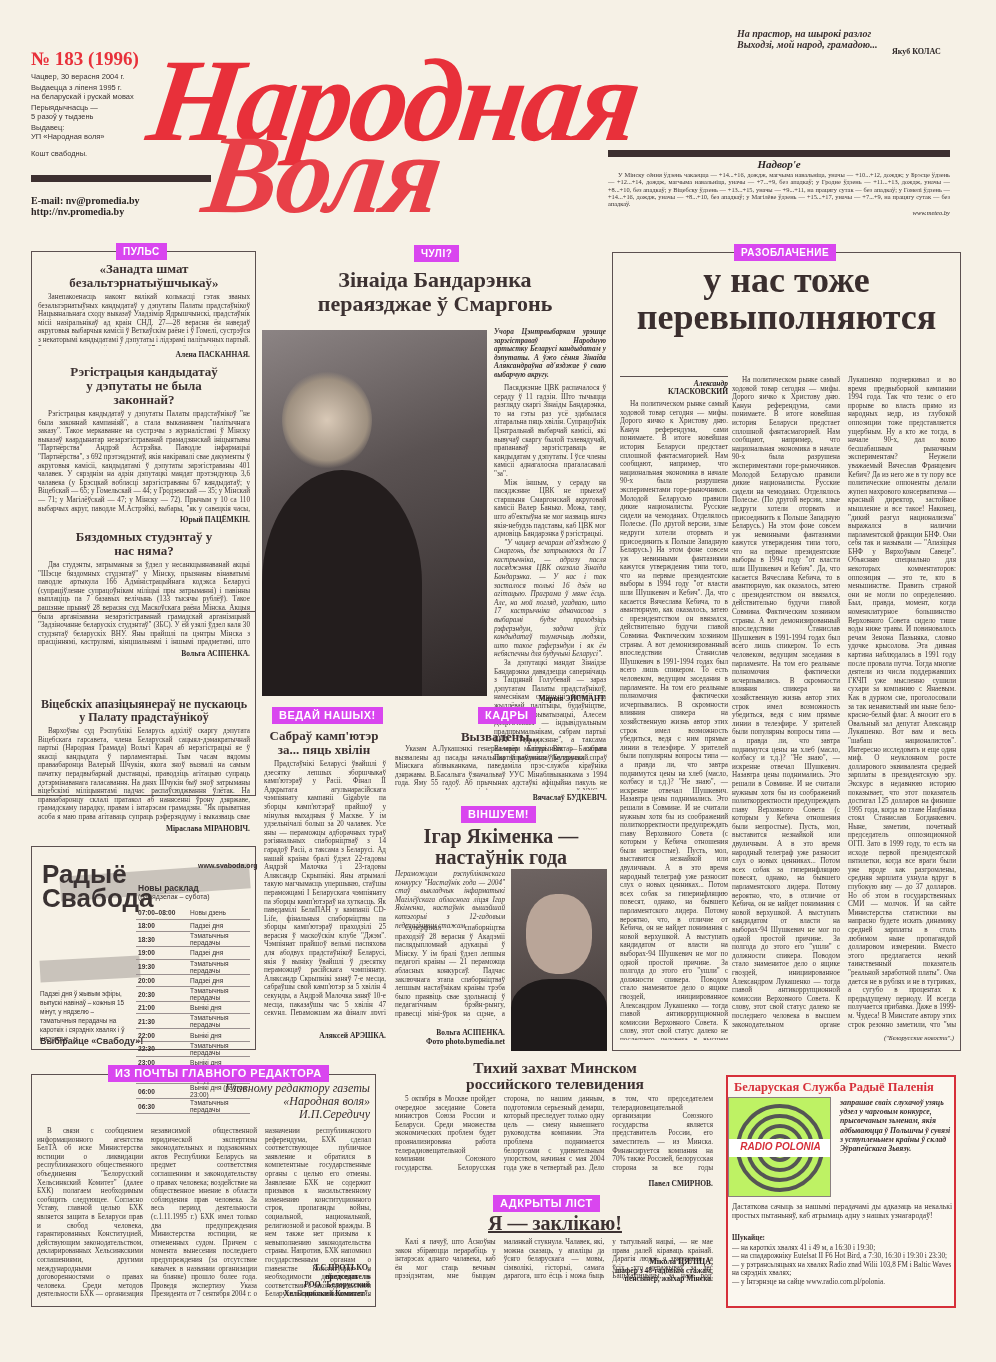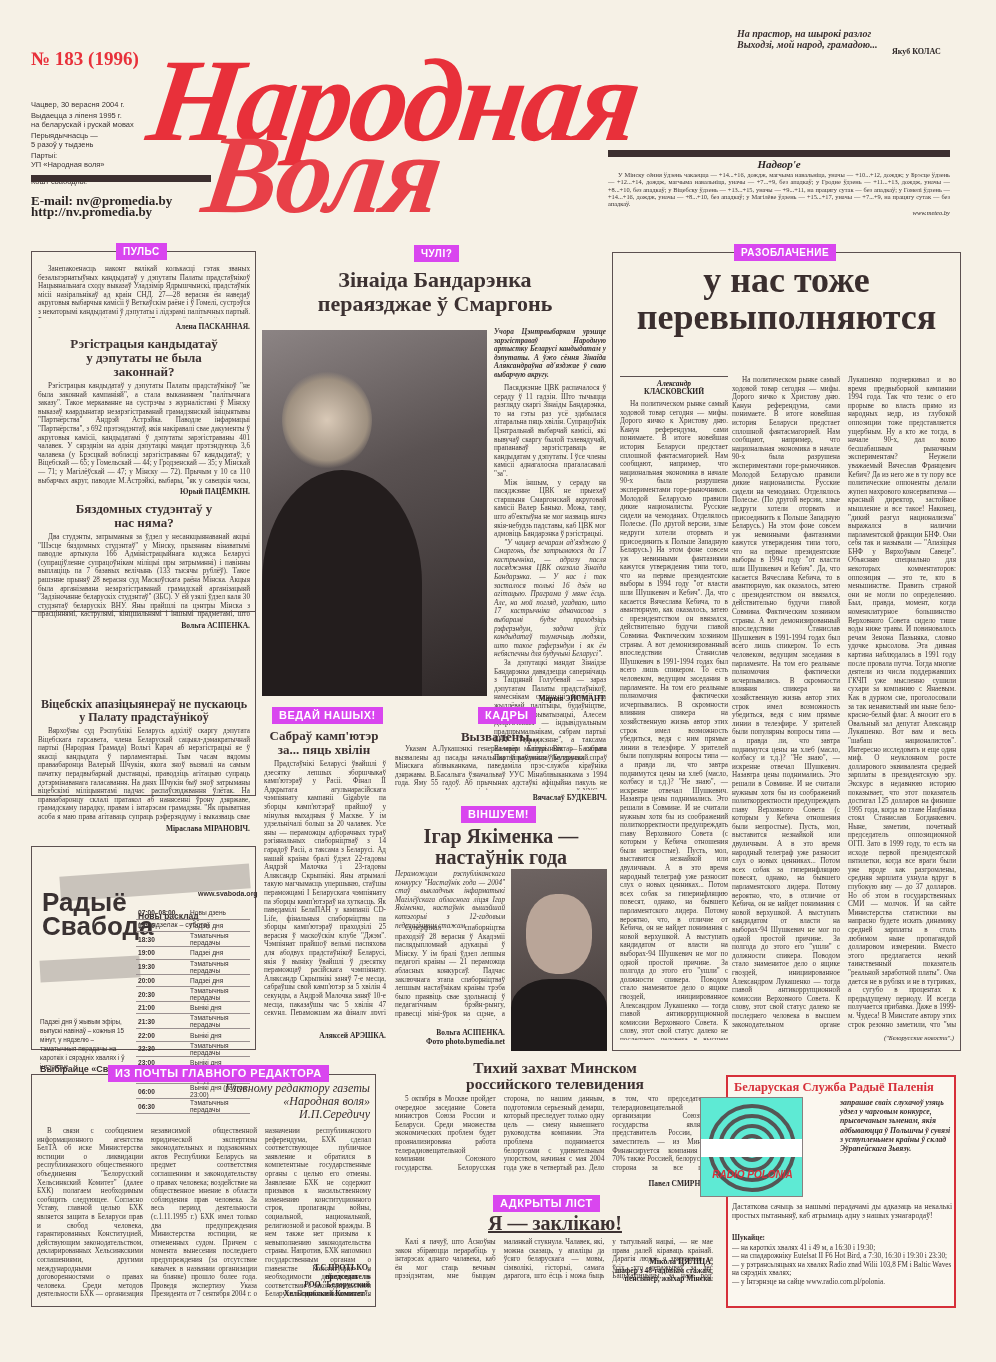--- a/index.html
+++ b/index.html
@@ -1,20 +1,20 @@
 <!DOCTYPE html>
 <html><head>
 <meta charset="utf-8">
 <style>
   * { box-sizing: border-box; margin: 0; padding: 0; }
   html, body { width: 996px; height: 1362px; background: #f6f1e6; overflow: hidden; }
   body { position: relative; font-family: "Liberation Serif", serif; color: #2a2424; }
   .abs { position: absolute; }
   .serif { font-family: "Liberation Serif", serif; }
-  .sans { font-family: "Liberation Sans", sans-serif; margin-top: 28px; }
+  .sans { font-family: "Liberation Sans", sans-serif; }
   .body-txt { font-family: "Liberation Serif", serif; font-size: 7.2px; line-height: 8.6px; color: #3b3434; text-align: justify; }
   .body-txt p { text-indent: 10px; }
   .it { font-style: italic; }
   .b { font-weight: bold; }
   .rubric { position: absolute; background: #d946ef; color: #fff; font-family: "Liberation Sans", sans-serif; font-weight: bold; font-size: 10px; letter-spacing: 0.5px; padding: 2px 7px; line-height: 13px; }
   .box { position: absolute; border: 1.5px solid #5c5050; }
   .head { font-family: "Liberation Serif", serif; font-weight: bold; color: #3d3232; text-align: center; }
   .sig { font-family: "Liberation Serif", serif; font-weight: bold; font-size: 7.5px; text-align: right; color: #2e2828; }
   .photo { position: absolute; background: linear-gradient(160deg, #8c8484 0%, #5a5252 40%, #2f2828 100%); }
   .cols3 { column-count: 3; column-gap: 8px; }
@@ -25,27 +25,27 @@
 </head>
 <body>
 
 <div class="abs serif" style="left:31px;top:48px;font-size:19px;font-weight:bold;color:#e8303a;">№ 183 (1996)</div>
 <div class="abs sans" style="left:31px;top:72px;font-size:7.5px;line-height:9px;color:#3a3232;width:150px;">
   <div style="margin-bottom:2px;">Чацвер, 30 верасня 2004 г.</div>
   <div>Выдаецца з ліпеня 1995 г.</div>
   <div style="margin-bottom:2px;">на беларускай і рускай мовах</div>
   <div>Перыядычнасць —</div>
   <div style="margin-bottom:2px;">5 разоў у тыдзень</div>
-  <div>Партыі:</div>
+  <div>Выдавец:</div>
   <div style="margin-bottom:8px;">УП «Народная воля»</div>
   <div>Кошт свабодны.</div>
 </div>
 <div class="abs" style="left:31px;top:175px;width:180px;height:7px;background:#3d3030;"></div>
 <div class="abs" style="left:608px;top:150px;width:342px;height:7px;background:#3d3030;"></div>
-<div class="abs serif" style="left:31px;top:195px;font-size:13px;font-weight:bold;line-height:11px;color:#2a2424;">
+<div class="abs serif" style="left:31px;top:195px;font-size:10px;font-weight:bold;line-height:11px;color:#2a2424;">
   <div>E-mail: nv@promedia.by</div>
   <div>http://nv.promedia.by</div>
 </div>
 
 <div class="abs serif" style="left:150px;top:42px;font-size:118px;font-style:italic;font-weight:bold;color:#e8303a;letter-spacing:-3px;line-height:118px;transform:skewX(-8deg);">Народная</div>
 <div class="abs serif" style="left:205px;top:118px;font-size:112px;font-style:italic;font-weight:bold;color:#e84048;letter-spacing:-2px;line-height:112px;transform:skewX(-8deg);">Воля</div>
 
 <div class="abs serif it b" style="left:737px;top:28px;font-size:10px;line-height:11px;color:#3a3030;">
   <div>На прастор, на шырокі разлог</div>
   <div>Выходзі, мой народ, грамадою...</div>
@@ -54,20 +54,21 @@
 
 <div class="abs" style="left:608px;top:158px;width:342px;">
   <div class="serif it b" style="text-align:center;font-size:11px;margin-bottom:1px;">Надвор'е</div>
   <div class="body-txt" style="font-size:6.4px;line-height:7.3px;text-indent:10px;">У Мінску сёння ўдзень чакаецца — +14...+16, дождж, магчыма навальніца, уначы — +10...+12, дождж; у Брэсце ўдзень — +12...+14, дождж, магчыма навальніца, уначы — +7...+9, без ападкаў; у Гродне ўдзень — +11...+13, дождж, уначы — +8...+10, без ападкаў; у Віцебску ўдзень — +13...+15, уначы — +9...+11, на працягу сутак — без ападкаў; у Гомелі ўдзень — +14...+16, дождж, уначы — +8...+10, без ападкаў; у Магілёве ўдзень — +15...+17, уначы — +7...+9, на працягу сутак — без ападкаў.</div>
   <div class="serif it" style="text-align:right;font-size:6.5px;margin-top:2px;">www.meteo.by</div>
 </div>
 
 <div class="box" style="left:31px;top:251px;width:225px;height:361px;"></div>
 <div class="rubric" style="left:116px;top:243px;">ПУЛЬС</div>
 <div class="abs" style="left:38px;top:262px;width:212px;">
+  <div class="head" style="font-size:13px;line-height:14px;padding:0 20px;">«Занадта шмат безальтэрнатыўшчыкаў»</div>
   <div class="body-txt" style="margin-top:3px;height:53px;overflow:hidden;text-indent:10px;">Занепакоенасць наконт вялікай колькасці гэтак званых безальтэрнатыўных кандыдатаў у дэпутаты Палаты прадстаўнікоў Нацыянальнага сходу выказаў Уладзімір Ядрышчынскі, прадстаўнік місіі назіральнікаў ад краін СНД. 27—28 верасня ён наведаў акруговыя выбарчыя камісіі ў Веткаўскім раёне і ў Гомелі, сустрэўся з некаторымі кандыдатамі ў дэпутаты і лідэрамі палітычных партый. Разам з тым, адзначыў назіральнік, 27 верасня ён пабываў у чатырох акругах, дзе балатуецца па адным кандыдаце. Выбары без вострай перадвыбарнай барацьбы проста нецікавыя і не прыцягваюць увагу людзей, лічыць У.Ядрышчынскі, а адсутнасць альтэрнатывы можа прывесці да зніжэння выбарчай актыўнасці насельніцтва і, як вынік, выбары ў гэтых акругах могуць не адбыцца.</div>
   <div class="sig" style="margin:4px 0 6px;">Алена ПАСКАННАЯ.</div>
   <div class="head" style="font-size:13px;line-height:14px;padding:0 30px;">Рэгістрацыя кандыдатаў у дэпутаты не была законнай?</div>
   <div class="body-txt" style="margin-top:3px;height:103px;overflow:hidden;text-indent:10px;">Рэгістрацыя кандыдатаў у дэпутаты Палаты прадстаўнікоў "не была законнай кампаніяй", а стала выкананнем "палітычнага заказу". Такое меркаванне на сустрэчы з журналістамі ў Мінску выказаў каардынатар незарэгістраванай грамадзянскай ініцыятывы "Партнёрства" Андрэй Астрэйка. Паводле інфармацыі "Партнёрства", з 692 прэтэндэнтаў, якія накіравалі свае дакументы ў акруговыя камісіі, кандыдатамі ў дэпутаты зарэгістраваны 401 чалавек. У сярэднім на адзін дэпутацкі мандат прэтэндуюць 3,6 чалавека (у Брэсцкай вобласці зарэгістраваны 67 кандыдатаў; у Віцебскай — 65; у Гомельскай — 44; у Гродзенскай — 35; у Мінскай — 71; у Магілёўскай — 47; у Мінску — 72). Прычым у 10 са 110 выбарчых акруг, паводле М.Астрэйкі, выбары, "як у савецкія часы, пройдуць на безальтэрнатыўнай аснове". Па выніках рэгістрацыі, зазначыў каардынатар "Партнёрства", у Цэнтрвыбаркам ад прэтэндэнтаў паступіла каля 200 скаргаў на неабгрунтаваную адмову акруговых камісій у рэгістрацыі. 40 скаргаў былі задаволены Цэнтральнай камісіяй, што, на думку А.Астрэйкі, сведчыць аб нізкім прафесійным узроўні працы акруговых камісій.</div>
   <div class="sig" style="margin:2px 0 6px;">Юрый ПАЦЁМКІН.</div>
   <div class="head" style="font-size:13px;line-height:14px;padding:0 35px;">Бяздомных студэнтаў у нас няма?</div>
   <div class="body-txt" style="margin-top:3px;height:86px;overflow:hidden;text-indent:10px;">Два студэнты, затрыманыя за ўдзел у несанкцыянаванай акцыі "Шэсце бяздомных студэнтаў" у Мінску, прызнаны вінаватымі паводле артыкула 166 Адміністрацыйнага кодэкса Беларусі (супраціўленне супрацоўнікам міліцыі пры затрыманні) і павінны выплаціць па 7 базавых велічынь (133 тысячы рублёў). Такое рашэнне прыняў 28 верасня суд Маскоўскага раёна Мінска. Акцыя была арганізавана незарэгістраванай грамадскай арганізацыяй "Задзіночанне беларускіх студэнтаў" (ЗБС). У ёй узялі ўдзел каля 30 студэнтаў беларускіх ВНУ. Яны прайшлі па цэнтры Мінска з прасціннямі, каструлямі, кінцшальнямі і іншымі прадметамі, што сімвалізавалі студэнцкі інтэрнат. Перад сабой студэнты неслі расцяжку з надпісам "Хутка зіма, а дома няма". Мэта акцыі заключалася ў тым, каб прыцягнуць увагу грамадскасці да праблем студэнтаў. Два ўдзельнікі шэсця, якія неслі расцяжку, былі затрыманы супрацоўнікамі міліцыі.</div>
   <div class="sig" style="margin:2px 0 0;">Вольга АСІПЕНКА.</div>
 </div>
 <div class="box" style="left:31px;top:611px;width:225px;height:185px;border-top:none;"></div>
@@ -200,21 +201,21 @@
   <div style="position:absolute;left:0;top:110px;width:96px;height:72px;background:#1e1a1a;border-radius:40% 40% 0 0;"></div>
 </div>
 
 <div class="box" style="left:612px;top:252px;width:349px;height:799px;"></div>
 <div class="rubric" style="left:734px;top:244px;">РАЗОБЛАЧЕНИЕ</div>
 <div class="head" style="position:absolute;left:615px;top:262px;width:343px;font-size:36px;line-height:37px;color:#3a2e2e;">
   <div>у нас тоже</div>
   <div>перевыполняются</div>
 </div>
 <div class="abs" style="left:620px;top:376px;width:108px;height:1px;background:#5c5050;"></div>
-<div class="abs serif b" style="left:620px;top:380px;width:108px;text-align:center;font-size:7.5px;line-height:8px;">
+<div class="abs serif b" style="left:620px;top:380px;width:108px;text-align:right;font-size:7.5px;line-height:8px;">
   <div class="it">Александр</div>
   <div>КЛАСКОВСКИЙ</div>
 </div>
 <div class="abs body-txt" style="left:620px;top:400px;width:108px;height:640px;overflow:hidden;text-indent:10px;">На политическом рынке самый ходовой товар сегодня — мифы. Дорого яичко к Христову дню. Канун референдума, сами понимаете. В итоге новейшая история Беларуси предстает сплошной фантасмагорией. Нам сообщают, например, что национальная экономика в начале 90-х была разрушена экспериментами горе-рыночников. Молодой Беларусью правили дикие националисты. Русские сидели на чемоданах. Отделялось Полесье. (По другой версии, злые недруги хотели оторвать и присоединить к Польше Западную Беларусь.) На этом фоне совсем уж невинными фантазиями кажутся утверждения типа того, что на первые президентские выборы в 1994 году "от власти шли Шушкевич и Кебич". Да, что касается Вячеслава Кебича, то в авантюрную, как оказалось, затею с президентством он ввязался, действительно будучи главой Совмина. Фактическим хозяином страны. А вот демонизированный впоследствии Станислав Шушкевич в 1991-1994 годах был всего лишь спикером. То есть человеком, ведущим заседания в парламенте. На том его реальные полномочия фактически исчерпывались. В скромности влияния спикера на хозяйственную жизнь автор этих строк имел возможность убедиться, ведя с ним прямые линии в телеэфире. У зрителей были популярны вопросы типа — а правда ли, что завтра поднимутся цены на хлеб (масло, колбасу и т.д.)? "Не знаю", — искренне отвечал Шушкевич. Назавтра цены поднимались. Это решали в Совмине. И не считали нужным хотя бы из соображений политкорректности предупреждать главу Верховного Совета (с которым у Кебича отношения были непростые). Пусть, мол, выставится незнайкой или двуличным. А в это время народный телеграф уже разносит слух о новых ценниках... Потом всех собак за гиперинфляцию повесят, однако, на бывшего парламентского лидера. Потому вероятно, что, в отличие от Кебича, он не найдет понимания с новой верхушкой. А выступать кандидатом от власти на выборах-94 Шушкевич не мог по одной простой причине. За полгода до этого его "ушли" с должности спикера. Поводом стало знаменитое дело о ящике гвоздей, инициированное Александром Лукашенко — тогда главой антикоррупционной комиссии Верховного Совета. К слову, этот свой статус далеко не последнего человека в высшем законодательном органе Лукашенко подчеркивал и во время предвыборной кампании 1994 года. Так что тезис о его прорыве во власть прямо из народных недр, из глубокой оппозиции тоже представляется ущербным. Ну а кто же тогда, в начале 90-х, дал волю бесшабашным рыночным экспериментам? Неужели уважаемый Вячеслав Францевич Кебич? Да из него же в ту пору все политические оппоненты делали жупел махрового консерватизма — красный директор, застойное мышление и все такое! Наконец, "дикий разгул национализма" выражался в наличии парламентской фракции БНФ. Они себя так и называли — "Апазіцыя БНФ у Вярхоўным Савеце". Объясняю специально для некоторых комментаторов: оппозиция — это те, кто в меньшинстве. Править страной они не могли по определению. Был, правда, момент, когда номенклатурное большинство Верховного Совета сидело тише воды ниже травы. И повиновалось речам Зенона Пазьняка, словно удочке крысолова. Эта дивная картина наблюдалась в 1991 году после провала путча. Тогда многие деятели из числа поддержавших ГКЧП уже мысленно сушили сухари за компанию с Янаевым. Как в дурном сне, проголосовали за так ненавистный им ныне бело-красно-белый флаг. А вносит его в Овальный зал депутат Александр Лукашенко. Вот вам и весь "шабаш националистов". Интересно исследовать и еще один миф. О неуклонном росте долларового эквивалента средней зарплаты в президентскую эру. Экскурс в недавнюю историю показывает, что этот показатель достигал 125 долларов на финише 1995 года, когда во главе Нацбанка стоял Станислав Богданкевич. Ныне, заметим, почетный председатель оппозиционной ОГП. Зато в 1999 году, то есть на исходе первой президентской пятилетки, когда все враги были уже вроде как разгромлены, средняя зарплата ухнула вдруг в глубокую яму — до 37 долларов. Но об этом в государственных СМИ — молчок. И на сайте Министерства статистики вы напрасно будете искать динамику средней зарплаты в столь любимом ныне пропагандой долларовом измерении. Вместо этого предлагается некий таинственный показатель "реальной заработной платы". Она дается не в рублях и не в тугриках, а сугубо в процентах к предыдущему периоду. И всегда получается прибавка. Даже в 1999-м. Чудеса! В Минстате автору этих строк резонно заметили, что "мы же зарплату не в долларах получаем". И добавили, что для исчисления отечественных заработков в мозаическом эквиваленте нет надлежащей методики. Надо же, мол, и нашу инфляцию учитывать, и стоимость потребительской корзинки, и все такое. Золотые слова! Из них следует, что пропаганда пользуется исключительно ненаучной, манипулятивной методикой. Когда рост зарплат в пересчете на "американские рубли" преподносится безо всякого соотнесения с ценовым галопом за те же годы. Хорошо, а где найти правду об исторических событиях 90-х годов? Николай Статкевич, руководитель Института истории Национальной академии наук, сказал в интервью "Белорусским новостям", что серьезных, объективных работ, посвященных этому периоду, мало. Преобладают, говорит маститый ученый, книжки "апологетического характера". Версию о без пяти минут отделившемся Полесье директор академического института интеллигентно назвал "фантазией". Столь же скептично оценил он и правдоподобность заговора, направленного на отрыв Западной Беларуси. Мол, даже если бы кто и преподнес Варшаве эти земли на блюдечке, там бы шарахнулись, "потому что европейские картины закрепили незыблемость границ". Что касается достоверных сведений о недавнем прошлом нашей страны, то, в общем-то, "многое есть в томах "Энцыклапедыі гісторыі Беларусі"", добавил Статкевич. Но все это "рассеяно" по разным мелким статьям. К тому же, заметим мы, трудно себе представить, чтобы рядовой потребитель пропагандистского продукта поминутно лез в энциклопедию: правду толкуют или же — "поздравляю вас, господин соврамши". А потом, тираж "Энцыклапедыі гісторыі Беларусі" — всего-навсего 10 тысяч экземпляров. Тогда как электората у нас — под семь миллионов. Да и не так просто порой отделить зерна от плевел. "Миф ведь представляет собой не только и не столько ложь, сколько смесь правды и вымысла, — отметил в интервью "Белорусским новостям" известный аналитик Юрий Дракохруст. — Действительно, в начале 90-х Беларусь переживала существенные трудности. И действительно, часть из них предолена". Другое дело, продолжает собеседник, что через подобный кризис прошли и другие постсоветские, посткоммунистические страны. Причем многие государства смогли выбраться из ямы иными, более удачными способами. По словам аналитика, общественное сознание не настолько рационально, чтобы избегать примитивной логической ловушки: "После этого — значит, вследствие этого". И вообще, Александр Лукашенко прав, когда говорит: память у людей короткая. Например, мало кто помнит, что все разговоры о полесской автономии заглохли еще до начала президентской эры. Так что заслуги нынешней власти в укрощении доморощенного сепаратизма нет ни грана. Как не было, добавим, и самого сепаратизма. А была игра определенных сил как раз таки охранительного толка (но это уже отдельная тема). Впрочем, "историю, как известно, пишут победители", замечает Юрий Дракохруст. И вопрос в другом: насколько велик потенциал пропагандистской мифологии? В этом смысле, считает аналитик, любой власти не стоит обольщаться. Да, простой человек не силен в истории. У него может быть короткая память. Но вот купюры в своем кошельке он считает очень даже четко. "Люди, что называется, добра не помнят, — иронизирует собеседник. — Они скажут: спасибо, конечно, что спасли от краха и ужасов, но..." И далее может последовать конкретный перечень претензий. В общем, вопросы к власти, по мнению эксперта, электорат склонен предъявлять не по поводу неуклюжей мифологии, а в связи с трудными проблемами сегодняшней жизни. И сколько бы пропаганда ни пыталась, например, отгородить Беларусь от Европы мифом (опять-таки мифом!) о некой особой восточнославянской цивилизации, жизнь возьмет свое и здесь. Просто народ убедится: в Европе — лучше. И отмежевываться от нее — нелепо. "У нас ведь, в отличие от индейцев или персов, мало некоего особого неевропейского содержания", — замечает аналитик. Скорее можно вести речь о своего рода "отклонениях от Европы". И потому на вопрос о европейском выборе Беларуси "ответ в конце концов будет позитивным", считает Юрий Дракохруст.</div>
 <div class="abs body-txt cols2" style="left:732px;top:376px;width:224px;height:656px;overflow:hidden;text-indent:10px;">На политическом рынке самый ходовой товар сегодня — мифы. Дорого яичко к Христову дню. Канун референдума, сами понимаете. В итоге новейшая история Беларуси предстает сплошной фантасмагорией. Нам сообщают, например, что национальная экономика в начале 90-х была разрушена экспериментами горе-рыночников. Молодой Беларусью правили дикие националисты. Русские сидели на чемоданах. Отделялось Полесье. (По другой версии, злые недруги хотели оторвать и присоединить к Польше Западную Беларусь.) На этом фоне совсем уж невинными фантазиями кажутся утверждения типа того, что на первые президентские выборы в 1994 году "от власти шли Шушкевич и Кебич". Да, что касается Вячеслава Кебича, то в авантюрную, как оказалось, затею с президентством он ввязался, действительно будучи главой Совмина. Фактическим хозяином страны. А вот демонизированный впоследствии Станислав Шушкевич в 1991-1994 годах был всего лишь спикером. То есть человеком, ведущим заседания в парламенте. На том его реальные полномочия фактически исчерпывались. В скромности влияния спикера на хозяйственную жизнь автор этих строк имел возможность убедиться, ведя с ним прямые линии в телеэфире. У зрителей были популярны вопросы типа — а правда ли, что завтра поднимутся цены на хлеб (масло, колбасу и т.д.)? "Не знаю", — искренне отвечал Шушкевич. Назавтра цены поднимались. Это решали в Совмине. И не считали нужным хотя бы из соображений политкорректности предупреждать главу Верховного Совета (с которым у Кебича отношения были непростые). Пусть, мол, выставится незнайкой или двуличным. А в это время народный телеграф уже разносит слух о новых ценниках... Потом всех собак за гиперинфляцию повесят, однако, на бывшего парламентского лидера. Потому вероятно, что, в отличие от Кебича, он не найдет понимания с новой верхушкой. А выступать кандидатом от власти на выборах-94 Шушкевич не мог по одной простой причине. За полгода до этого его "ушли" с должности спикера. Поводом стало знаменитое дело о ящике гвоздей, инициированное Александром Лукашенко — тогда главой антикоррупционной комиссии Верховного Совета. К слову, этот свой статус далеко не последнего человека в высшем законодательном органе Лукашенко подчеркивал и во время предвыборной кампании 1994 года. Так что тезис о его прорыве во власть прямо из народных недр, из глубокой оппозиции тоже представляется ущербным. Ну а кто же тогда, в начале 90-х, дал волю бесшабашным рыночным экспериментам? Неужели уважаемый Вячеслав Францевич Кебич? Да из него же в ту пору все политические оппоненты делали жупел махрового консерватизма — красный директор, застойное мышление и все такое! Наконец, "дикий разгул национализма" выражался в наличии парламентской фракции БНФ. Они себя так и называли — "Апазіцыя БНФ у Вярхоўным Савеце". Объясняю специально для некоторых комментаторов: оппозиция — это те, кто в меньшинстве. Править страной они не могли по определению. Был, правда, момент, когда номенклатурное большинство Верховного Совета сидело тише воды ниже травы. И повиновалось речам Зенона Пазьняка, словно удочке крысолова. Эта дивная картина наблюдалась в 1991 году после провала путча. Тогда многие деятели из числа поддержавших ГКЧП уже мысленно сушили сухари за компанию с Янаевым. Как в дурном сне, проголосовали за так ненавистный им ныне бело-красно-белый флаг. А вносит его в Овальный зал депутат Александр Лукашенко. Вот вам и весь "шабаш националистов". Интересно исследовать и еще один миф. О неуклонном росте долларового эквивалента средней зарплаты в президентскую эру. Экскурс в недавнюю историю показывает, что этот показатель достигал 125 долларов на финише 1995 года, когда во главе Нацбанка стоял Станислав Богданкевич. Ныне, заметим, почетный председатель оппозиционной ОГП. Зато в 1999 году, то есть на исходе первой президентской пятилетки, когда все враги были уже вроде как разгромлены, средняя зарплата ухнула вдруг в глубокую яму — до 37 долларов. Но об этом в государственных СМИ — молчок. И на сайте Министерства статистики вы напрасно будете искать динамику средней зарплаты в столь любимом ныне пропагандой долларовом измерении. Вместо этого предлагается некий таинственный показатель "реальной заработной платы". Она дается не в рублях и не в тугриках, а сугубо в процентах к предыдущему периоду. И всегда получается прибавка. Даже в 1999-м. Чудеса! В Минстате автору этих строк резонно заметили, что "мы же зарплату не в долларах получаем". И добавили, что для исчисления отечественных заработков в мозаическом эквиваленте нет надлежащей методики. Надо же, мол, и нашу инфляцию учитывать, и стоимость потребительской корзинки, и все такое. Золотые слова! Из них следует, что пропаганда пользуется исключительно ненаучной, манипулятивной методикой. Когда рост зарплат в пересчете на "американские рубли" преподносится безо всякого соотнесения с ценовым галопом за те же годы. Хорошо, а где найти правду об исторических событиях 90-х годов? Николай Статкевич, руководитель Института истории Национальной академии наук, сказал в интервью "Белорусским новостям", что серьезных, объективных работ, посвященных этому периоду, мало. Преобладают, говорит маститый ученый, книжки "апологетического характера". Версию о без пяти минут отделившемся Полесье директор академического института интеллигентно назвал "фантазией". Столь же скептично оценил он и правдоподобность заговора, направленного на отрыв Западной Беларуси. Мол, даже если бы кто и преподнес Варшаве эти земли на блюдечке, там бы шарахнулись, "потому что европейские картины закрепили незыблемость границ". Что касается достоверных сведений о недавнем прошлом нашей страны, то, в общем-то, "многое есть в томах "Энцыклапедыі гісторыі Беларусі"", добавил Статкевич. Но все это "рассеяно" по разным мелким статьям. К тому же, заметим мы, трудно себе представить, чтобы рядовой потребитель пропагандистского продукта поминутно лез в энциклопедию: правду толкуют или же — "поздравляю вас, господин соврамши". А потом, тираж "Энцыклапедыі гісторыі Беларусі" — всего-навсего 10 тысяч экземпляров. Тогда как электората у нас — под семь миллионов. Да и не так просто порой отделить зерна от плевел. "Миф ведь представляет собой не только и не столько ложь, сколько смесь правды и вымысла, — отметил в интервью "Белорусским новостям" известный аналитик Юрий Дракохруст. — Действительно, в начале 90-х Беларусь переживала существенные трудности. И действительно, часть из них предолена". Другое дело, продолжает собеседник, что через подобный кризис прошли и другие постсоветские, посткоммунистические страны. Причем многие государства смогли выбраться из ямы иными, более удачными способами. По словам аналитика, общественное сознание не настолько рационально, чтобы избегать примитивной логической ловушки: "После этого — значит, вследствие этого". И вообще, Александр Лукашенко прав, когда говорит: память у людей короткая. Например, мало кто помнит, что все разговоры о полесской автономии заглохли еще до начала президентской эры. Так что заслуги нынешней власти в укрощении доморощенного сепаратизма нет ни грана. Как не было, добавим, и самого сепаратизма. А была игра определенных сил как раз таки охранительного толка (но это уже отдельная тема). Впрочем, "историю, как известно, пишут победители", замечает Юрий Дракохруст. И вопрос в другом: насколько велик потенциал пропагандистской мифологии? В этом смысле, считает аналитик, любой власти не стоит обольщаться. Да, простой человек не силен в истории. У него может быть короткая память. Но вот купюры в своем кошельке он считает очень даже четко. "Люди, что называется, добра не помнят, — иронизирует собеседник. — Они скажут: спасибо, конечно, что спасли от краха и ужасов, но..." И далее может последовать конкретный перечень претензий. В общем, вопросы к власти, по мнению эксперта, электорат склонен предъявлять не по поводу неуклюжей мифологии, а в связи с трудными проблемами сегодняшней жизни. И сколько бы пропаганда ни пыталась, например, отгородить Беларусь от Европы мифом (опять-таки мифом!) о некой особой восточнославянской цивилизации, жизнь возьмет свое и здесь. Просто народ убедится: в Европе — лучше. И отмежевываться от нее — нелепо. "У нас ведь, в отличие от индейцев или персов, мало некоего особого неевропейского содержания", — замечает аналитик. Скорее можно вести речь о своего рода "отклонениях от Европы". И потому на вопрос о европейском выборе Беларуси "ответ в конце концов будет позитивным", считает Юрий Дракохруст.</div>
 <div class="abs serif it" style="left:850px;top:1034px;width:104px;text-align:right;font-size:6.5px;">("Белорусские новости".)</div>
 
 <div class="box" style="left:31px;top:1074px;width:345px;height:233px;border-width:1px;"></div>
 <div class="rubric" style="left:108px;top:1065px;font-size:11px;">ИЗ ПОЧТЫ ГЛАВНОГО РЕДАКТОРА</div>
 <div class="abs serif it" style="left:180px;top:1082px;width:190px;text-align:right;font-size:12px;line-height:13px;color:#3a3030;">
@@ -241,21 +242,21 @@
 <div class="head" style="position:absolute;left:395px;top:1212px;width:320px;font-size:20px;text-decoration:underline;">Я — заклікаю!</div>
 <div class="abs body-txt cols3" style="left:395px;top:1238px;width:318px;height:44px;overflow:hidden;text-indent:10px;">Калі я пачуў, што Асноўны закон збіраюцца перарабіць у інтарэсах аднаго чалавека, каб ён мог стаць вечным прэзідэнтам, мне быццам маланкай стукнула. Чалавек, які, можна сказаць, у апаліцы да ўсяго беларускага — мовы, сімволікі, гісторыі, самага дарагога, што ёсць і можа быць у тытульнай нацыі, — не мае права далей кіраваць краінай. Дарагія людзі, я звяртаюся да ўсіх, хто перажываў за лёс Бацькаўшчыны, за наш род, давайце скажам "Не!" гэтаму чалавеку. Хопіць ганьбіць усё наша роднае, святое, тое, што дадзена нам Богам. Жыве Беларусь!</div>
 <div class="abs sig" style="left:600px;top:1258px;width:113px;line-height:8.5px;">
   <div style="font-size:8px;">Мікола ЦЯЛІЦА,</div>
   <div>шафёр з 48-гадовым стажам,</div>
   <div>пенсіянер, жыхар Мінска.</div>
 </div>
 
 <div class="abs" style="left:726px;top:1075px;width:230px;height:233px;border:2px solid #d6303a;background:#fbf7ef;"></div>
 <div class="abs serif b" style="left:734px;top:1080px;font-size:12.5px;color:#d6303a;white-space:nowrap;">Беларуская Служба Радыё Паленія</div>
-<div class="abs" style="left:700px;top:1097px;width:103px;height:100px;border:1px solid #8a8080;background:#5eead4;overflow:hidden;">
+<div class="abs" style="left:728px;top:1097px;width:103px;height:100px;border:1px solid #8a8080;background:#bef264;overflow:hidden;">
   <svg width="103" height="100" viewBox="0 0 103 100">
     <g fill="none" stroke="#555" stroke-width="4">
       <circle cx="51" cy="50" r="42"></circle>
       <circle cx="51" cy="50" r="32"></circle>
       <circle cx="51" cy="50" r="22"></circle>
       <circle cx="51" cy="50" r="12"></circle>
     </g>
     <rect x="0" y="41" width="103" height="18" fill="#fff"></rect>
   </svg>
   <div class="sans b it" style="position:absolute;left:0;top:43px;width:103px;text-align:center;font-size:10px;color:#d6303a;">RADIO POLONIA</div>

